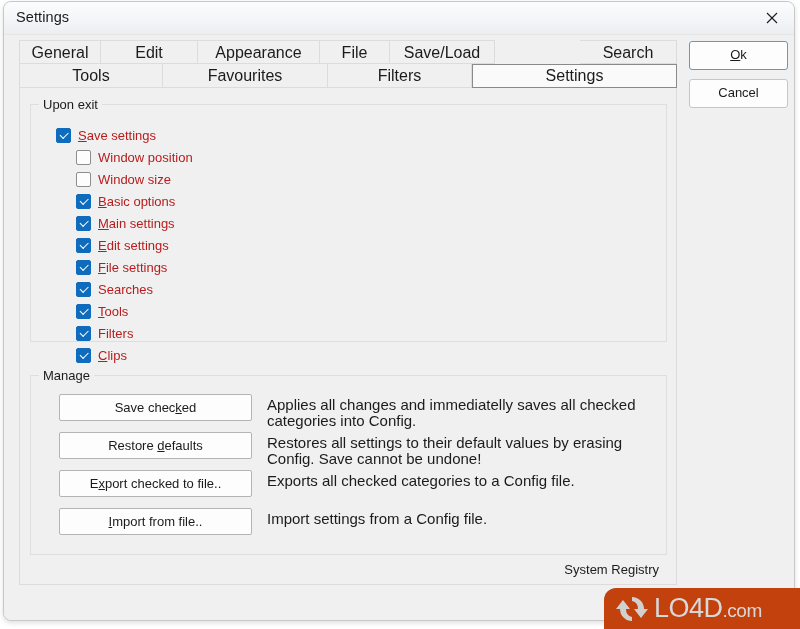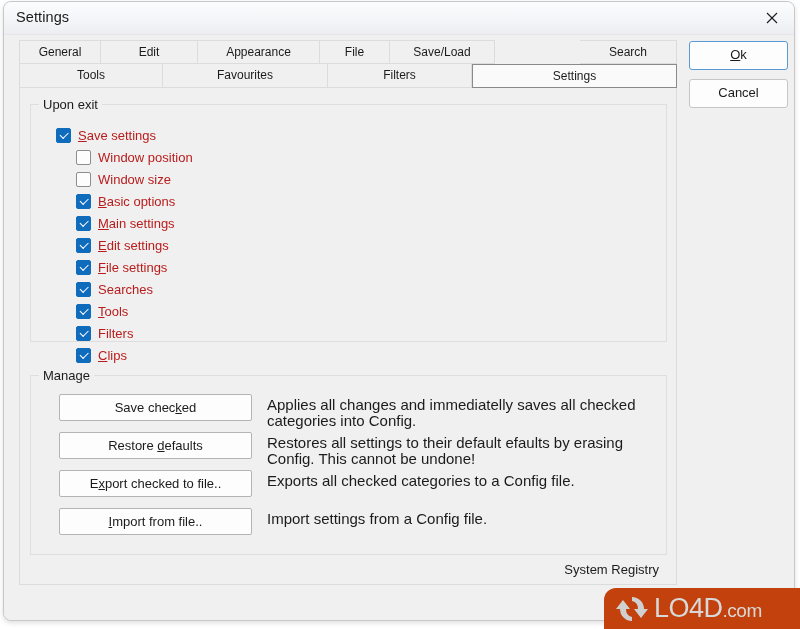--- a/index.html
+++ b/index.html
@@ -89,21 +89,21 @@
   .tabrow.row1 { top: 0px; }
   .tabrow.row2 { top: 24px; }
 
   .tab {
     position: absolute;
     top: 0;
     height: 24px;
     line-height: 23px;
     box-sizing: border-box;
     text-align: center;
-    font-size: 12px;
+    font-size: 16px;
     color: #1b1b1b;
     background: #f0f0f0;
     border-right: 1px solid #dcdcdc;
     border-bottom: 1px solid #dcdcdc;
     cursor: default;
     white-space: nowrap;
     overflow: hidden;
   }
   .tab.first { border-left: 1px solid #dcdcdc; }
   .tab.rowtop { border-top: 1px solid #dcdcdc; }
@@ -378,21 +378,21 @@
               </div>
             </div>
         </div>
 
         <div class="groupbox" id="gb-manage">
           <span class="gb-label">Manage</span>
           <div id="managerows">
               <div class="mbtn" style="top: 18px;">Save chec<span class="acc">k</span>ed</div>
               <div class="mdesc" style="top: 21px;">Applies all changes and immediatelly saves all checked categories into Config.</div>
               <div class="mbtn" style="top: 56px;">Restore <span class="acc">d</span>efaults</div>
-              <div class="mdesc" style="top: 59px;">Restores all settings to their default efaults by erasing Config. This cannot be undone!</div>
+              <div class="mdesc" style="top: 59px;">Restores all settings to their default values by erasing Config. Save cannot be undone!</div>
               <div class="mbtn" style="top: 94px;">E<span class="acc">x</span>port checked to file..</div>
               <div class="mdesc" style="top: 97px;">Exports all checked categories to a Config file.</div>
               <div class="mbtn" style="top: 132px;"><span class="acc">I</span>mport from file..</div>
               <div class="mdesc" style="top: 135px;">Import settings from a Config file.</div>
             </div>
         </div>
 
         <div id="sysreg">System Registry</div>
       </div>
     </div>

